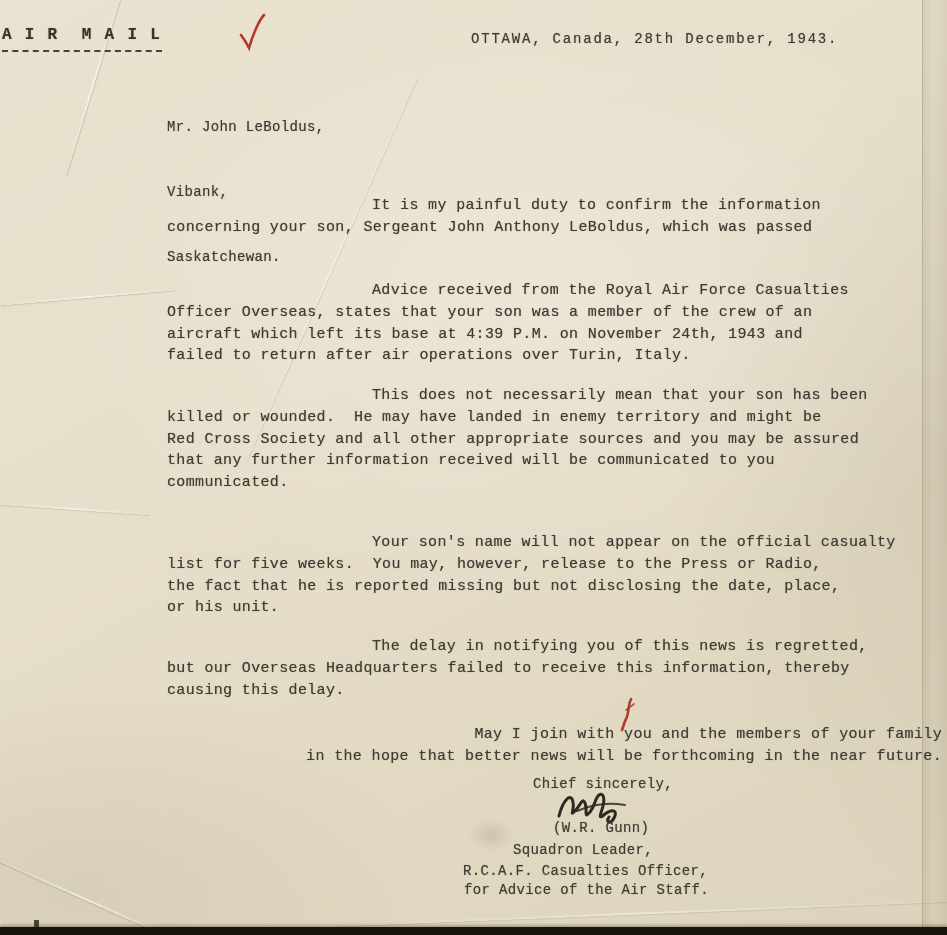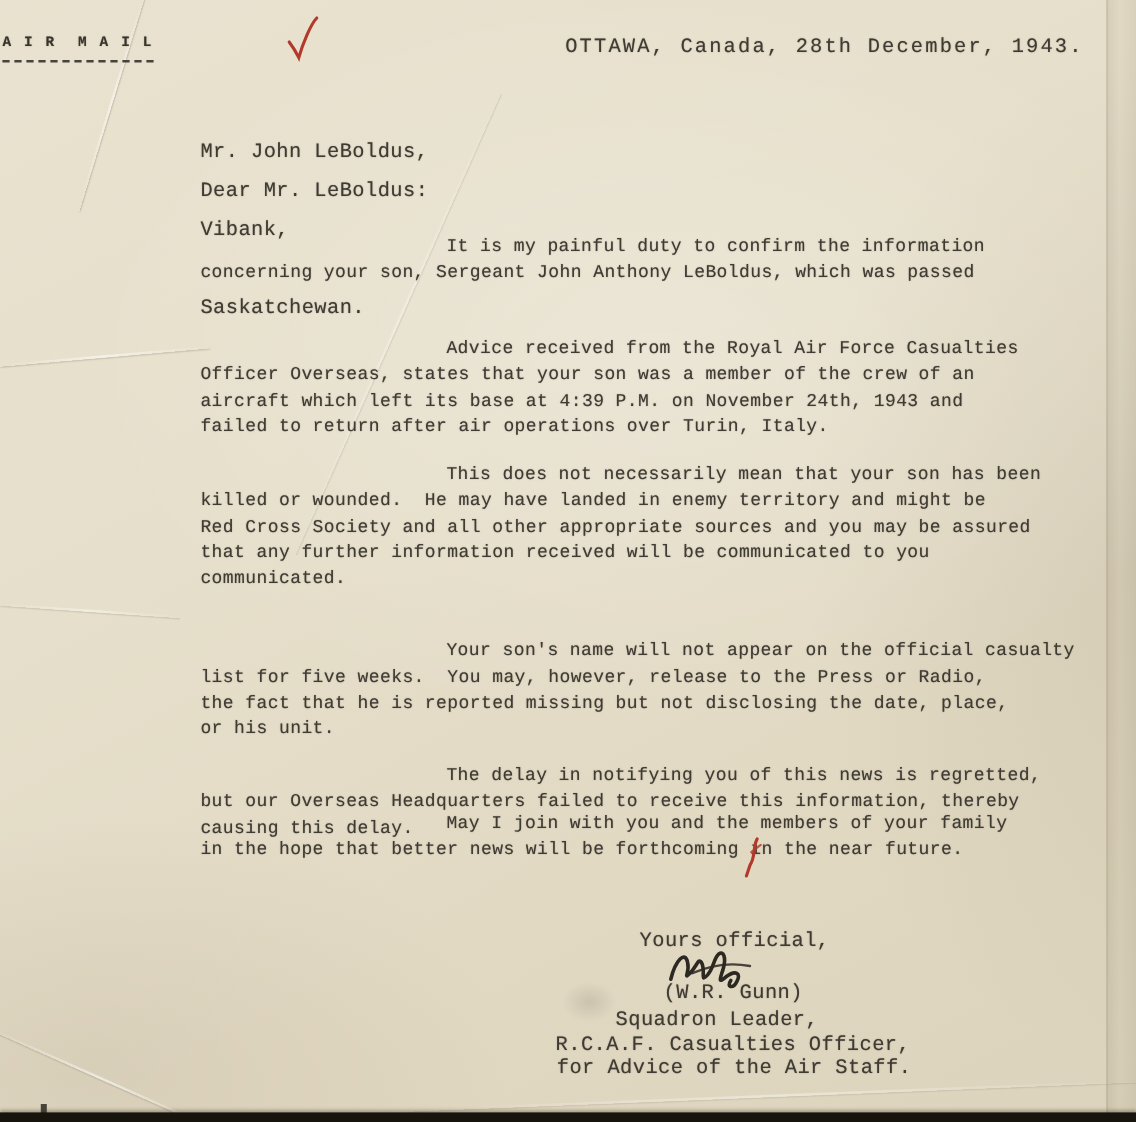--- a/index.html
+++ b/index.html
@@ -8,27 +8,27 @@
     width:947px;height:935px;
     overflow:hidden;
     font-family:"Liberation Mono","DejaVu Sans Mono",monospace;
     color:#3f3b33;
     background:
       radial-gradient(ellipse 700px 450px at 58% 32%, rgba(255,255,255,0.22), rgba(255,255,255,0) 70%),
       radial-gradient(ellipse 500px 300px at 8% 95%, rgba(120,105,80,0.10), rgba(120,105,80,0) 70%),
       radial-gradient(ellipse 400px 600px at 100% 50%, rgba(110,100,75,0.10), rgba(110,100,75,0) 70%),
       linear-gradient(152deg,#e9e2d0 0%,#e6dfcb 38%,#e2d9c3 70%,#dcd3bc 100%);
   }
-  .txt{position:absolute;white-space:pre;font-size:17px;line-height:21.8px;letter-spacing:.35px;
+  .txt{position:absolute;white-space:pre;font-size:14px;line-height:21.8px;letter-spacing:.35px;
        text-shadow:0 0 1px rgba(62,58,50,.55);}
   .para{position:absolute;left:167px;width:775px;}
   .para .line{white-space:pre;font-size:15px;line-height:21.8px;letter-spacing:.35px;
        text-shadow:0 0 1px rgba(62,58,50,.55);}
   .para .indent{text-indent:205px;}
-  .airmail{left:2px;top:25px;font-weight:bold;font-size:12px;letter-spacing:1.8px;
+  .airmail{left:2px;top:25px;font-weight:bold;font-size:16px;letter-spacing:1.8px;
            border-bottom:2px dashed #47423a;padding-bottom:3px;color:#38342c;}
   .dateline{left:471px;top:29px;letter-spacing:1.8px;}
   .addr{left:167px;top:73px;}
   .salutation{left:167px;top:149px;}
   .closing{left:533px;top:774px;}
   .signedname{left:533px;top:818px;margin-left:20px;}
   .title1{left:513px;top:840px;text-align:right;}
   .title2{left:463px;top:861px;}
   .title3{left:464px;top:880px;}
   .mark{position:absolute;}
@@ -67,21 +67,20 @@
   </svg>
 
   <div class="txt dateline">OTTAWA, Canada, 28th December, 1943.</div>
 
   <div class="txt addr">
     <div class="line">Mr. John LeBoldus,</div>
     <div class="line">Vibank,</div>
     <div class="line">Saskatchewan.</div>
   </div>
 
-  <div class="txt salutation">Dear Mr. LeBoldus:</div>
 
   <div class="para" style="top:195px;">
     <div class="line indent">It is my painful duty to confirm the information</div>
     <div class="line">concerning your son, Sergeant John Anthony LeBoldus, which was passed</div>
   </div>
 
   <div class="para" style="top:280px;">
     <div class="line indent">Advice received from the Royal Air Force Casualties</div>
     <div class="line">Officer Overseas, states that your son was a member of the crew of an</div>
     <div class="line">aircraft which left its base at 4:39 P.M. on November 24th, 1943 and</div>
@@ -102,31 +101,31 @@
     <div class="line">the fact that he is reported missing but not disclosing the date, place,</div>
     <div class="line">or his unit.</div>
   </div>
 
   <div class="para" style="top:636px;">
     <div class="line indent">The delay in notifying you of this news is regretted,</div>
     <div class="line">but our Overseas Headquarters failed to receive this information, thereby</div>
     <div class="line">causing this delay.</div>
   </div>
 
-  <div class="para" style="top:676px;">
+  <div class="para" style="top:724px;text-align:right;">
     <div class="line indent">May I join with you and the members of your family</div>
     <div class="line">in the hope that better news will be forthcoming in the near future.</div>
   </div>
 
   <svg class="mark" style="left:617px;top:697px;" width="22" height="36" viewBox="0 0 22 36">
     <path d="M14 2 C10 10 13 16 8 24 C7 27 6 30 5 33" fill="none" stroke-width="2.6" stroke-linecap="round" stroke="#b23a2c"></path>
     <path d="M9 13 L17 7" fill="none" stroke-width="1.8" stroke-linecap="round" opacity=".8" stroke="#b23a2c"></path>
   </svg>
 
-  <div class="txt closing">Yours official,</div>
+  <div class="txt closing">Chief sincerely,</div>
 
   <svg class="mark" style="left:553px;top:784px;" width="90" height="44" viewBox="0 0 90 44">
     <path d="M6 32 C10 16 18 8 20 18 C22 26 16 33 22 27 C28 21 29 13 32 19 C35 26 30 36 37 28 C42 22 42 14 46 11 C50 8 52 14 50 22 C48 30 44 37 52 30 C60 24 65 27 61 34 C58 40 52 39 56 33" fill="none" stroke-width="3" stroke-linecap="round" stroke-linejoin="round" stroke="#2c2822"></path>
     <path d="M24 27 C40 20 56 18 72 21" fill="none" stroke-width="2" stroke-linecap="round" opacity=".85" stroke="#2c2822"></path>
   </svg>
 
   <div class="txt signedname">(W.R. Gunn)</div>
   <div class="txt title1">Squadron Leader,</div>
   <div class="txt title2">R.C.A.F. Casualties Officer,</div>
   <div class="txt title3">for Advice of the Air Staff.</div>

